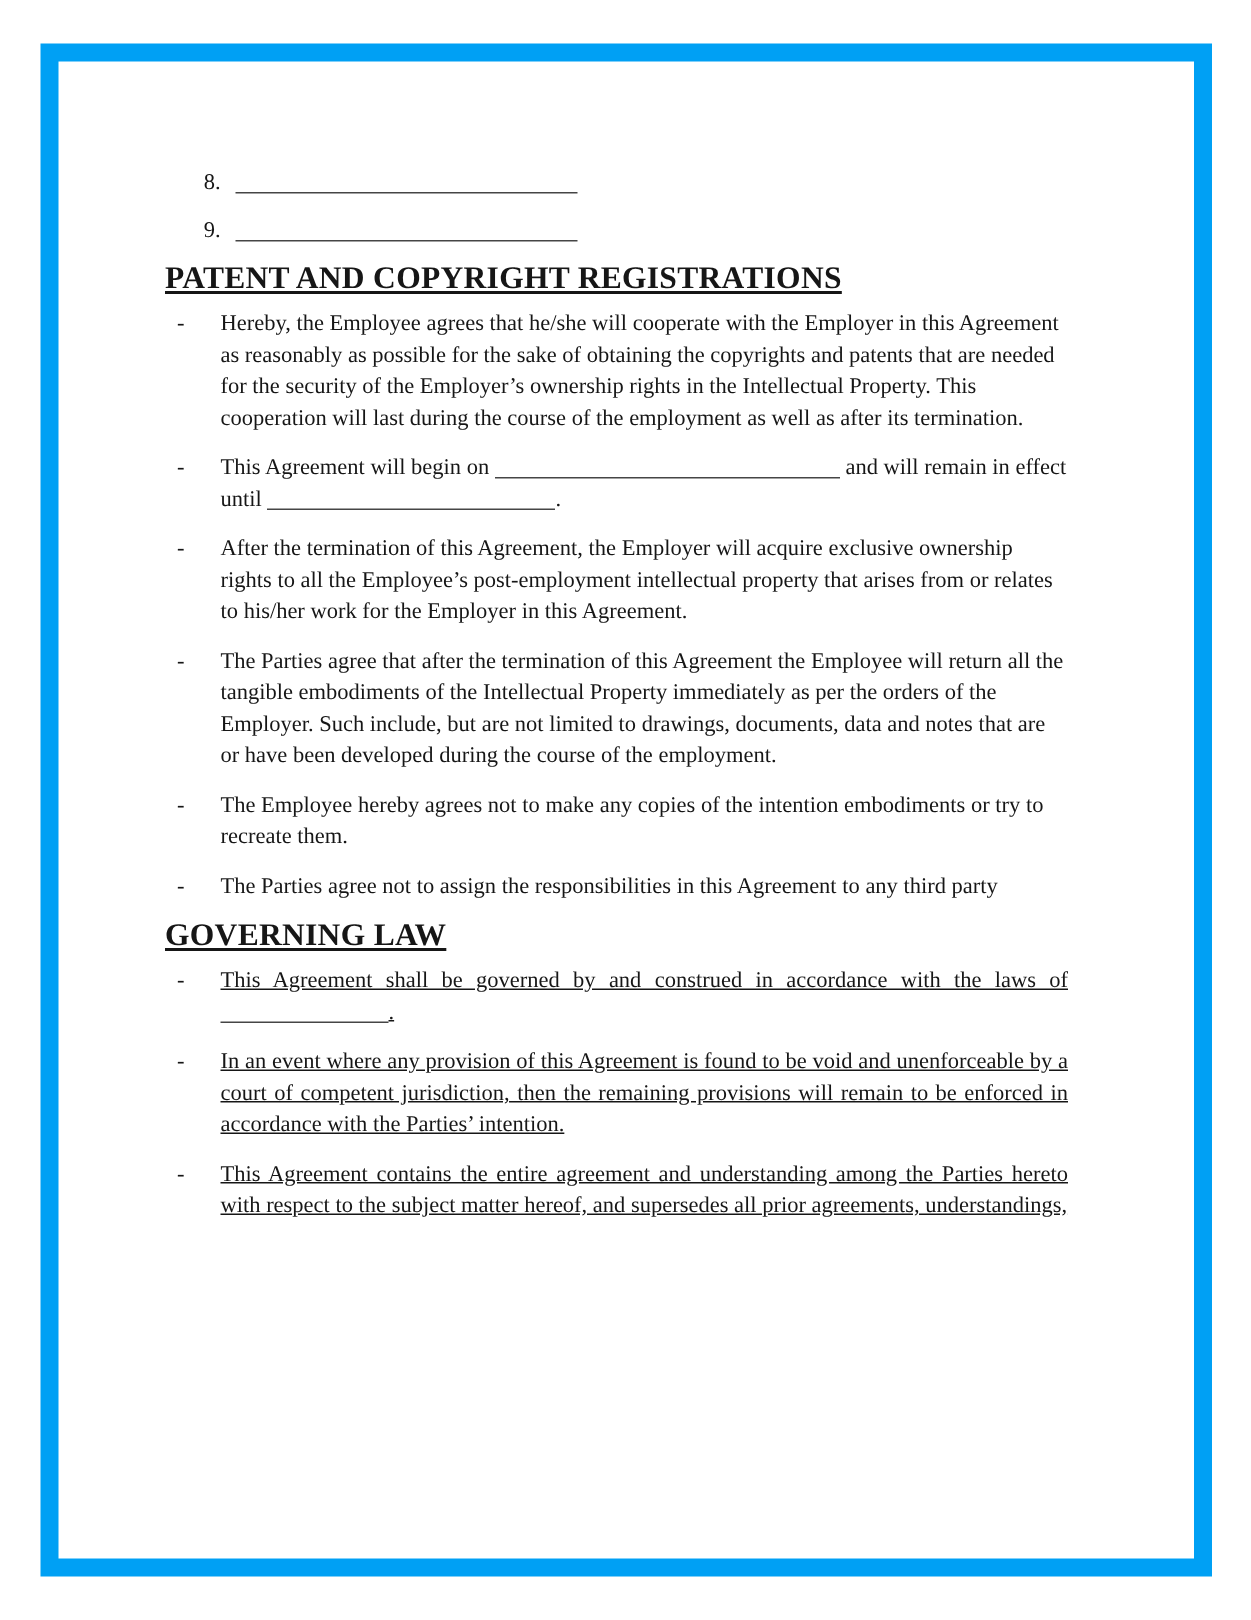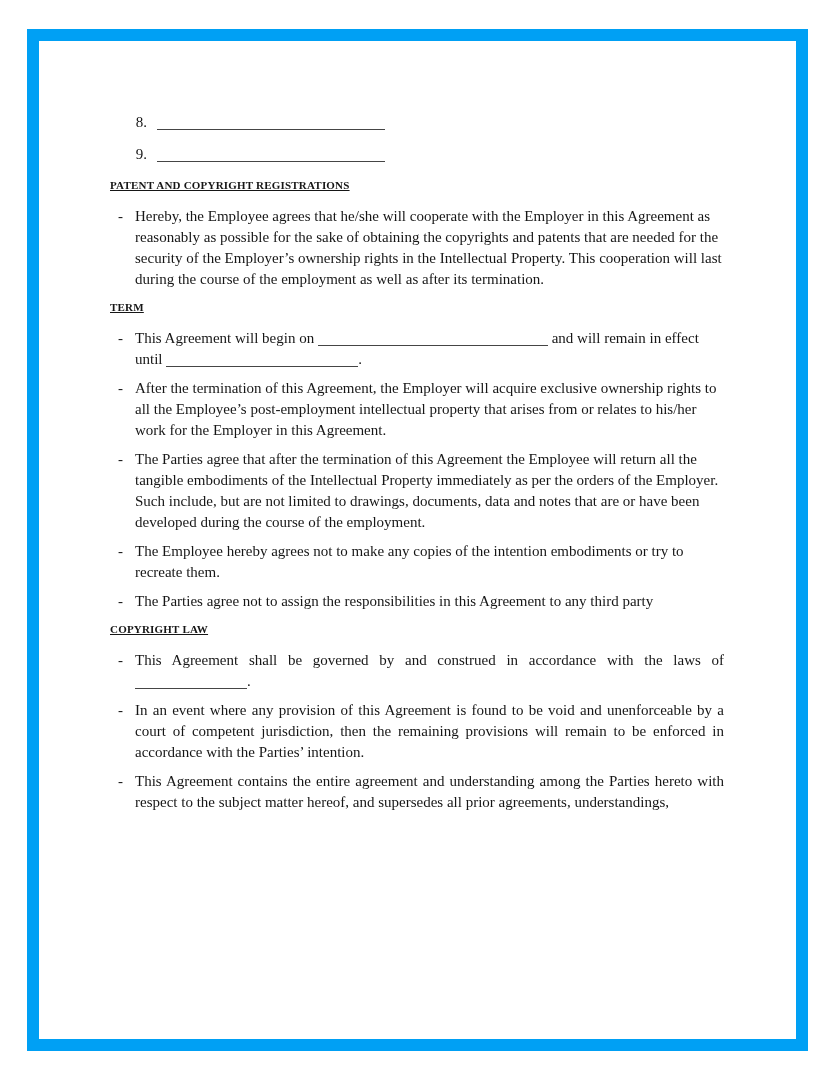--- a/index.html
+++ b/index.html
@@ -45,44 +45,45 @@
     display: inline-block;
     height: 12px;
     border-bottom: 1px solid #454545;
     vertical-align: -3px;
   }
   .blank-num   { width: 228px; }
   .blank-term1 { width: 230px; }
   .blank-term2 { width: 192px; }
   .blank-law   { width: 112px; }
   .section-heading {
-    font-size: 11px;
+    font-size: 21px;
     line-height: 18px;
     font-weight: bold;
     text-decoration: underline;
     letter-spacing: 0.2px;
     margin: 6px 0 12px 0;
   }
   .item {
     position: relative;
     padding-left: 25px;
     margin-bottom: 8px;
     font-size: 15px;
     line-height: 21px;
   }
   .item .dash {
     position: absolute;
     left: 8px;
     top: 0;
   }
   .item p {
-    margin: 0;
+    margin: 12px;
   }
   .justify p {
     text-align: justify;
+    text-decoration: underline;
   }
 </style>
 </head>
 <body>
 
 <div class="border-frame"></div>
 
 <div class="doc">
 
   <div class="numbered-list">
@@ -93,21 +94,20 @@
       <span class="num">9.</span><span class="blank blank-num"></span>
     </div>
   </div>
 
   <h2 class="section-heading">PATENT AND COPYRIGHT REGISTRATIONS</h2>
   <div class="item">
     <span class="dash">-</span>
     <p>Hereby, the Employee agrees that he/she will cooperate with the Employer in this Agreement as reasonably as possible for the sake of obtaining the copyrights and patents that are needed for the security of the Employer’s ownership rights in the Intellectual Property. This cooperation will last during the course of the employment as well as after its termination.</p>
   </div>
 
-  <h2 class="section-heading">TERM</h2>
   <div class="item">
     <span class="dash">-</span>
     <p><span>This Agreement will begin on</span> <span class="blank blank-term1"></span> <span>and will remain in effect until</span> <span class="blank blank-term2"></span><span>.</span></p>
   </div>
   <div class="item">
     <span class="dash">-</span>
     <p>After the termination of this Agreement, the Employer will acquire exclusive ownership rights to all the Employee’s post-employment intellectual property that arises from or relates to his/her work for the Employer in this Agreement.</p>
   </div>
 
   <div class="item">
@@ -117,21 +117,21 @@
   <div class="item">
     <span class="dash">-</span>
     <p>The Employee hereby agrees not to make any copies of the intention embodiments or try to recreate them.</p>
   </div>
 
   <div class="item">
     <span class="dash">-</span>
     <p>The Parties agree not to assign the responsibilities in this Agreement to any third party</p>
   </div>
 
-  <h2 class="section-heading">COPYRIGHT LAW</h2>
+  <h2 class="section-heading">GOVERNING LAW</h2>
   <div class="item justify">
     <span class="dash">-</span>
     <p><span>This Agreement shall be governed by and construed in accordance with the laws of</span> <span class="blank blank-law"></span><span>.</span></p>
   </div>
 
   <div class="item justify">
     <span class="dash">-</span>
     <p>In an event where any provision of this Agreement is found to be void and unenforceable by a court of competent jurisdiction, then the remaining provisions will remain to be enforced in accordance with the Parties’ intention.</p>
   </div>
 

